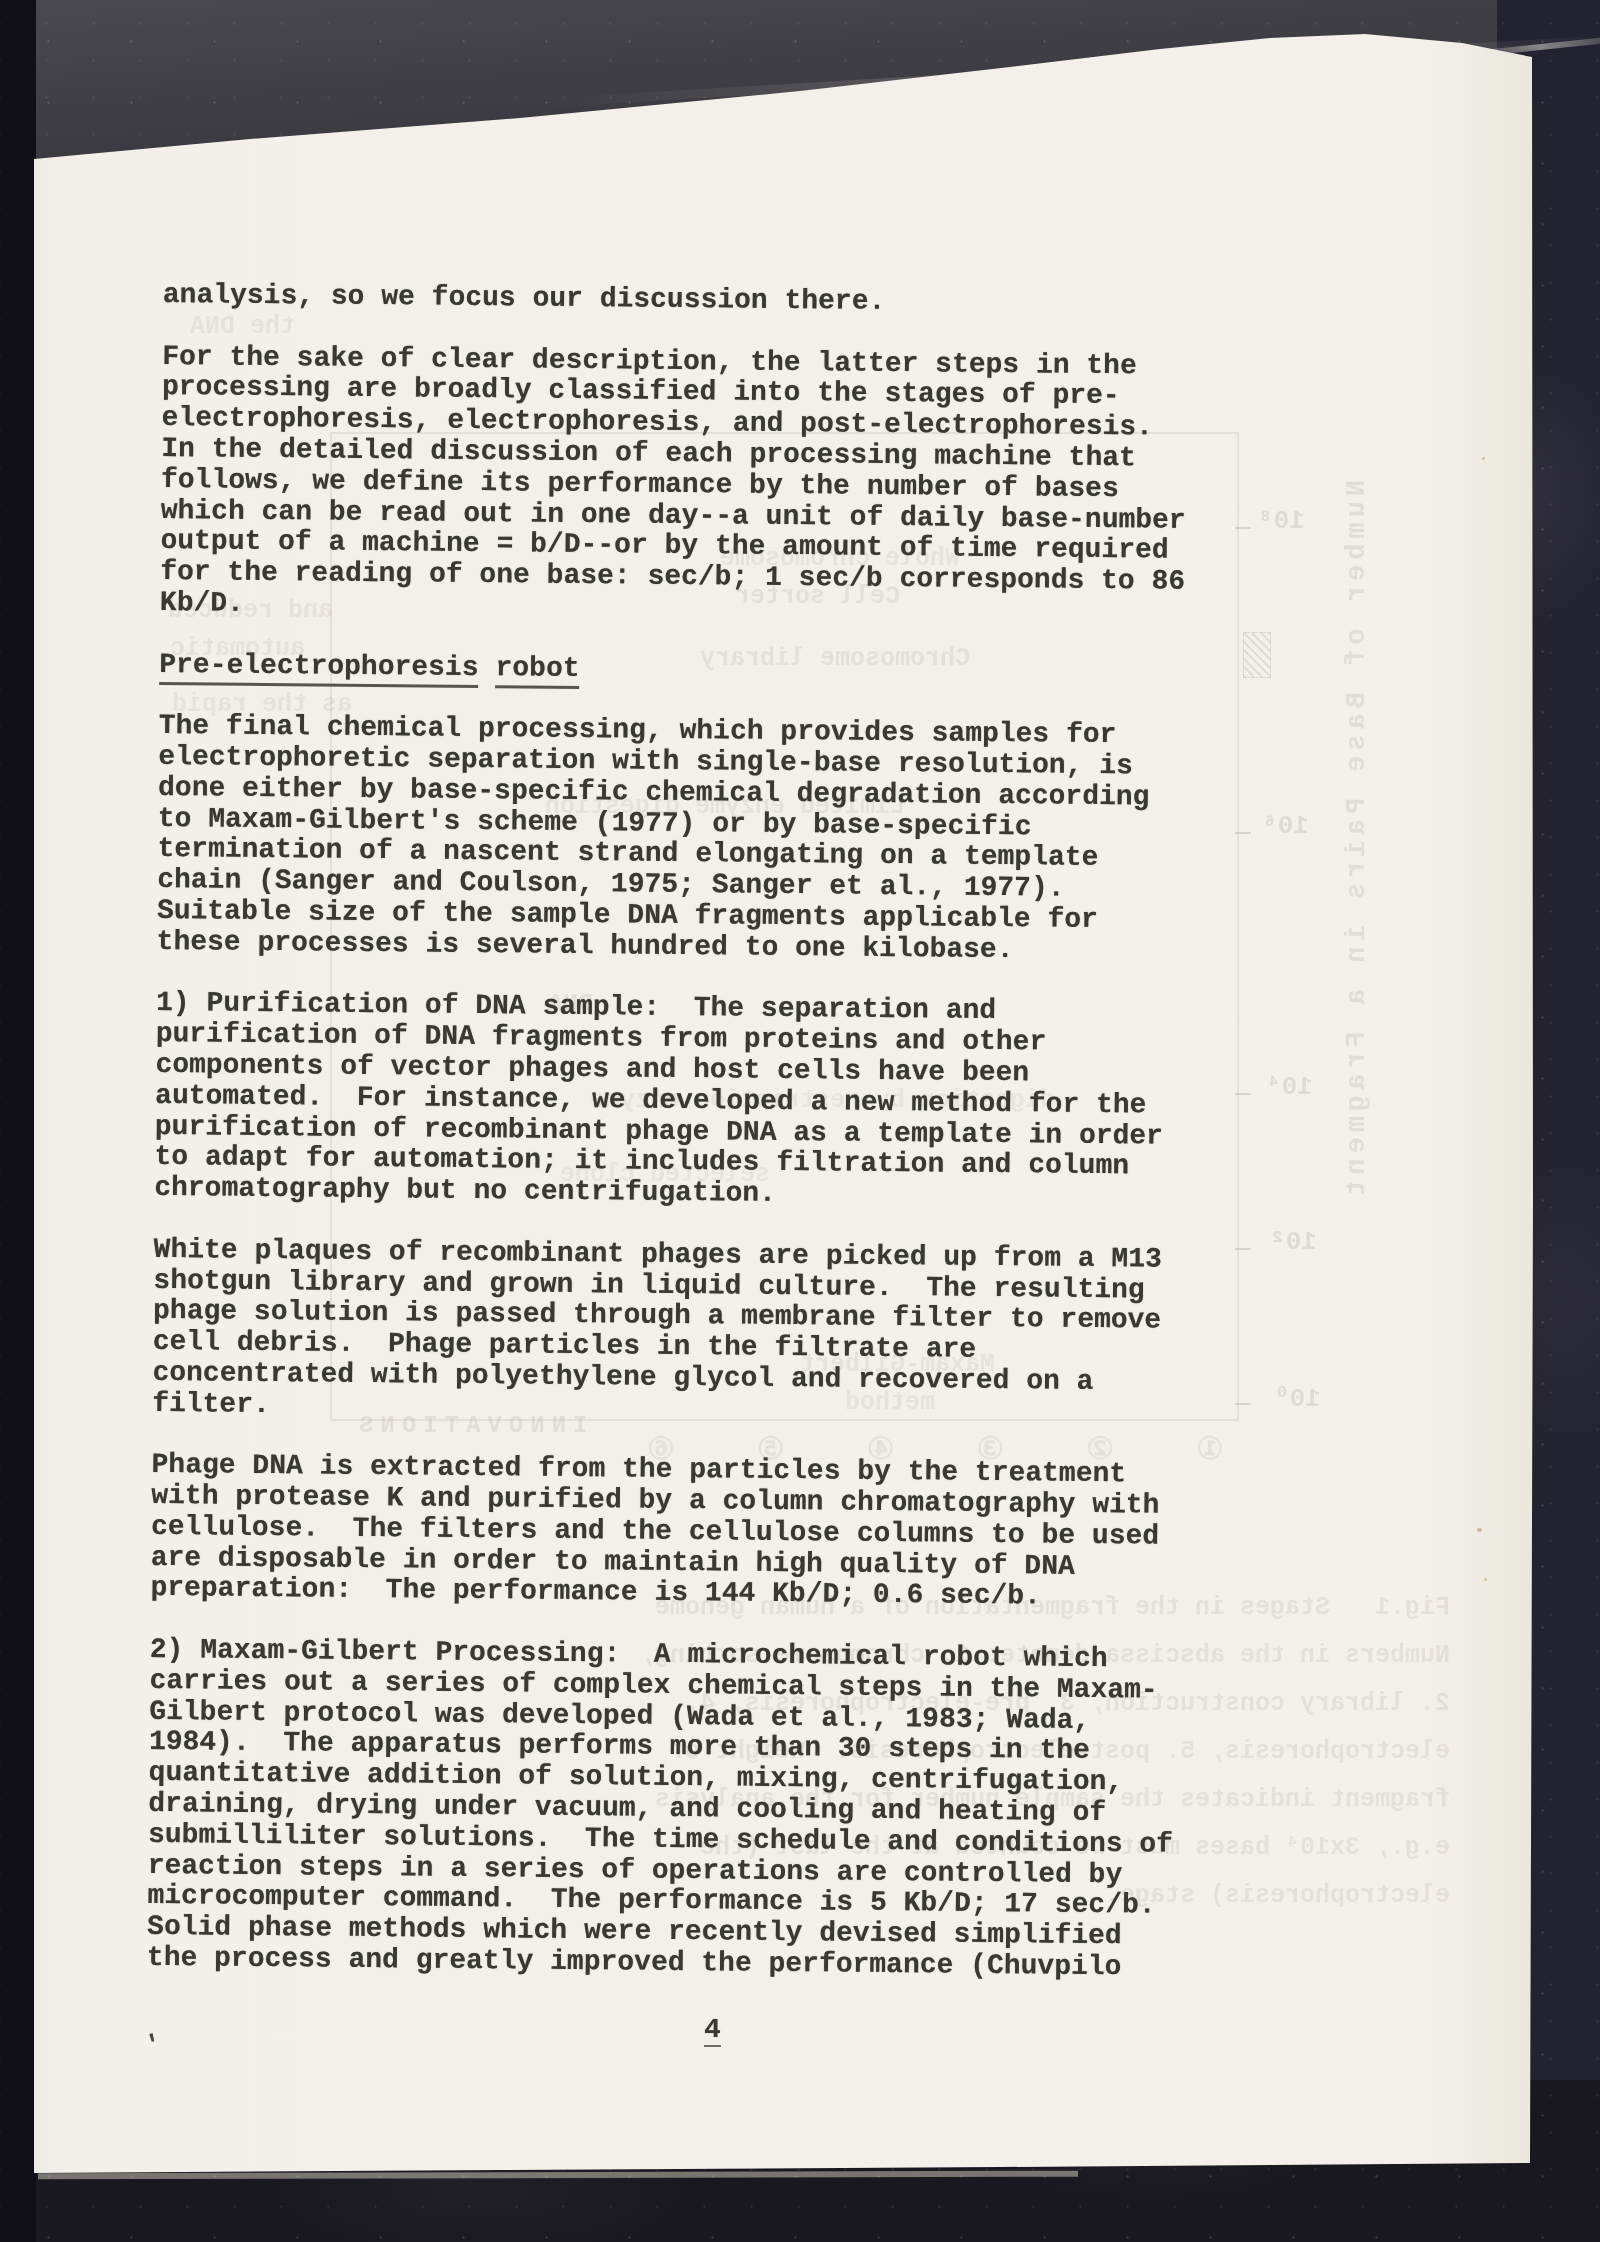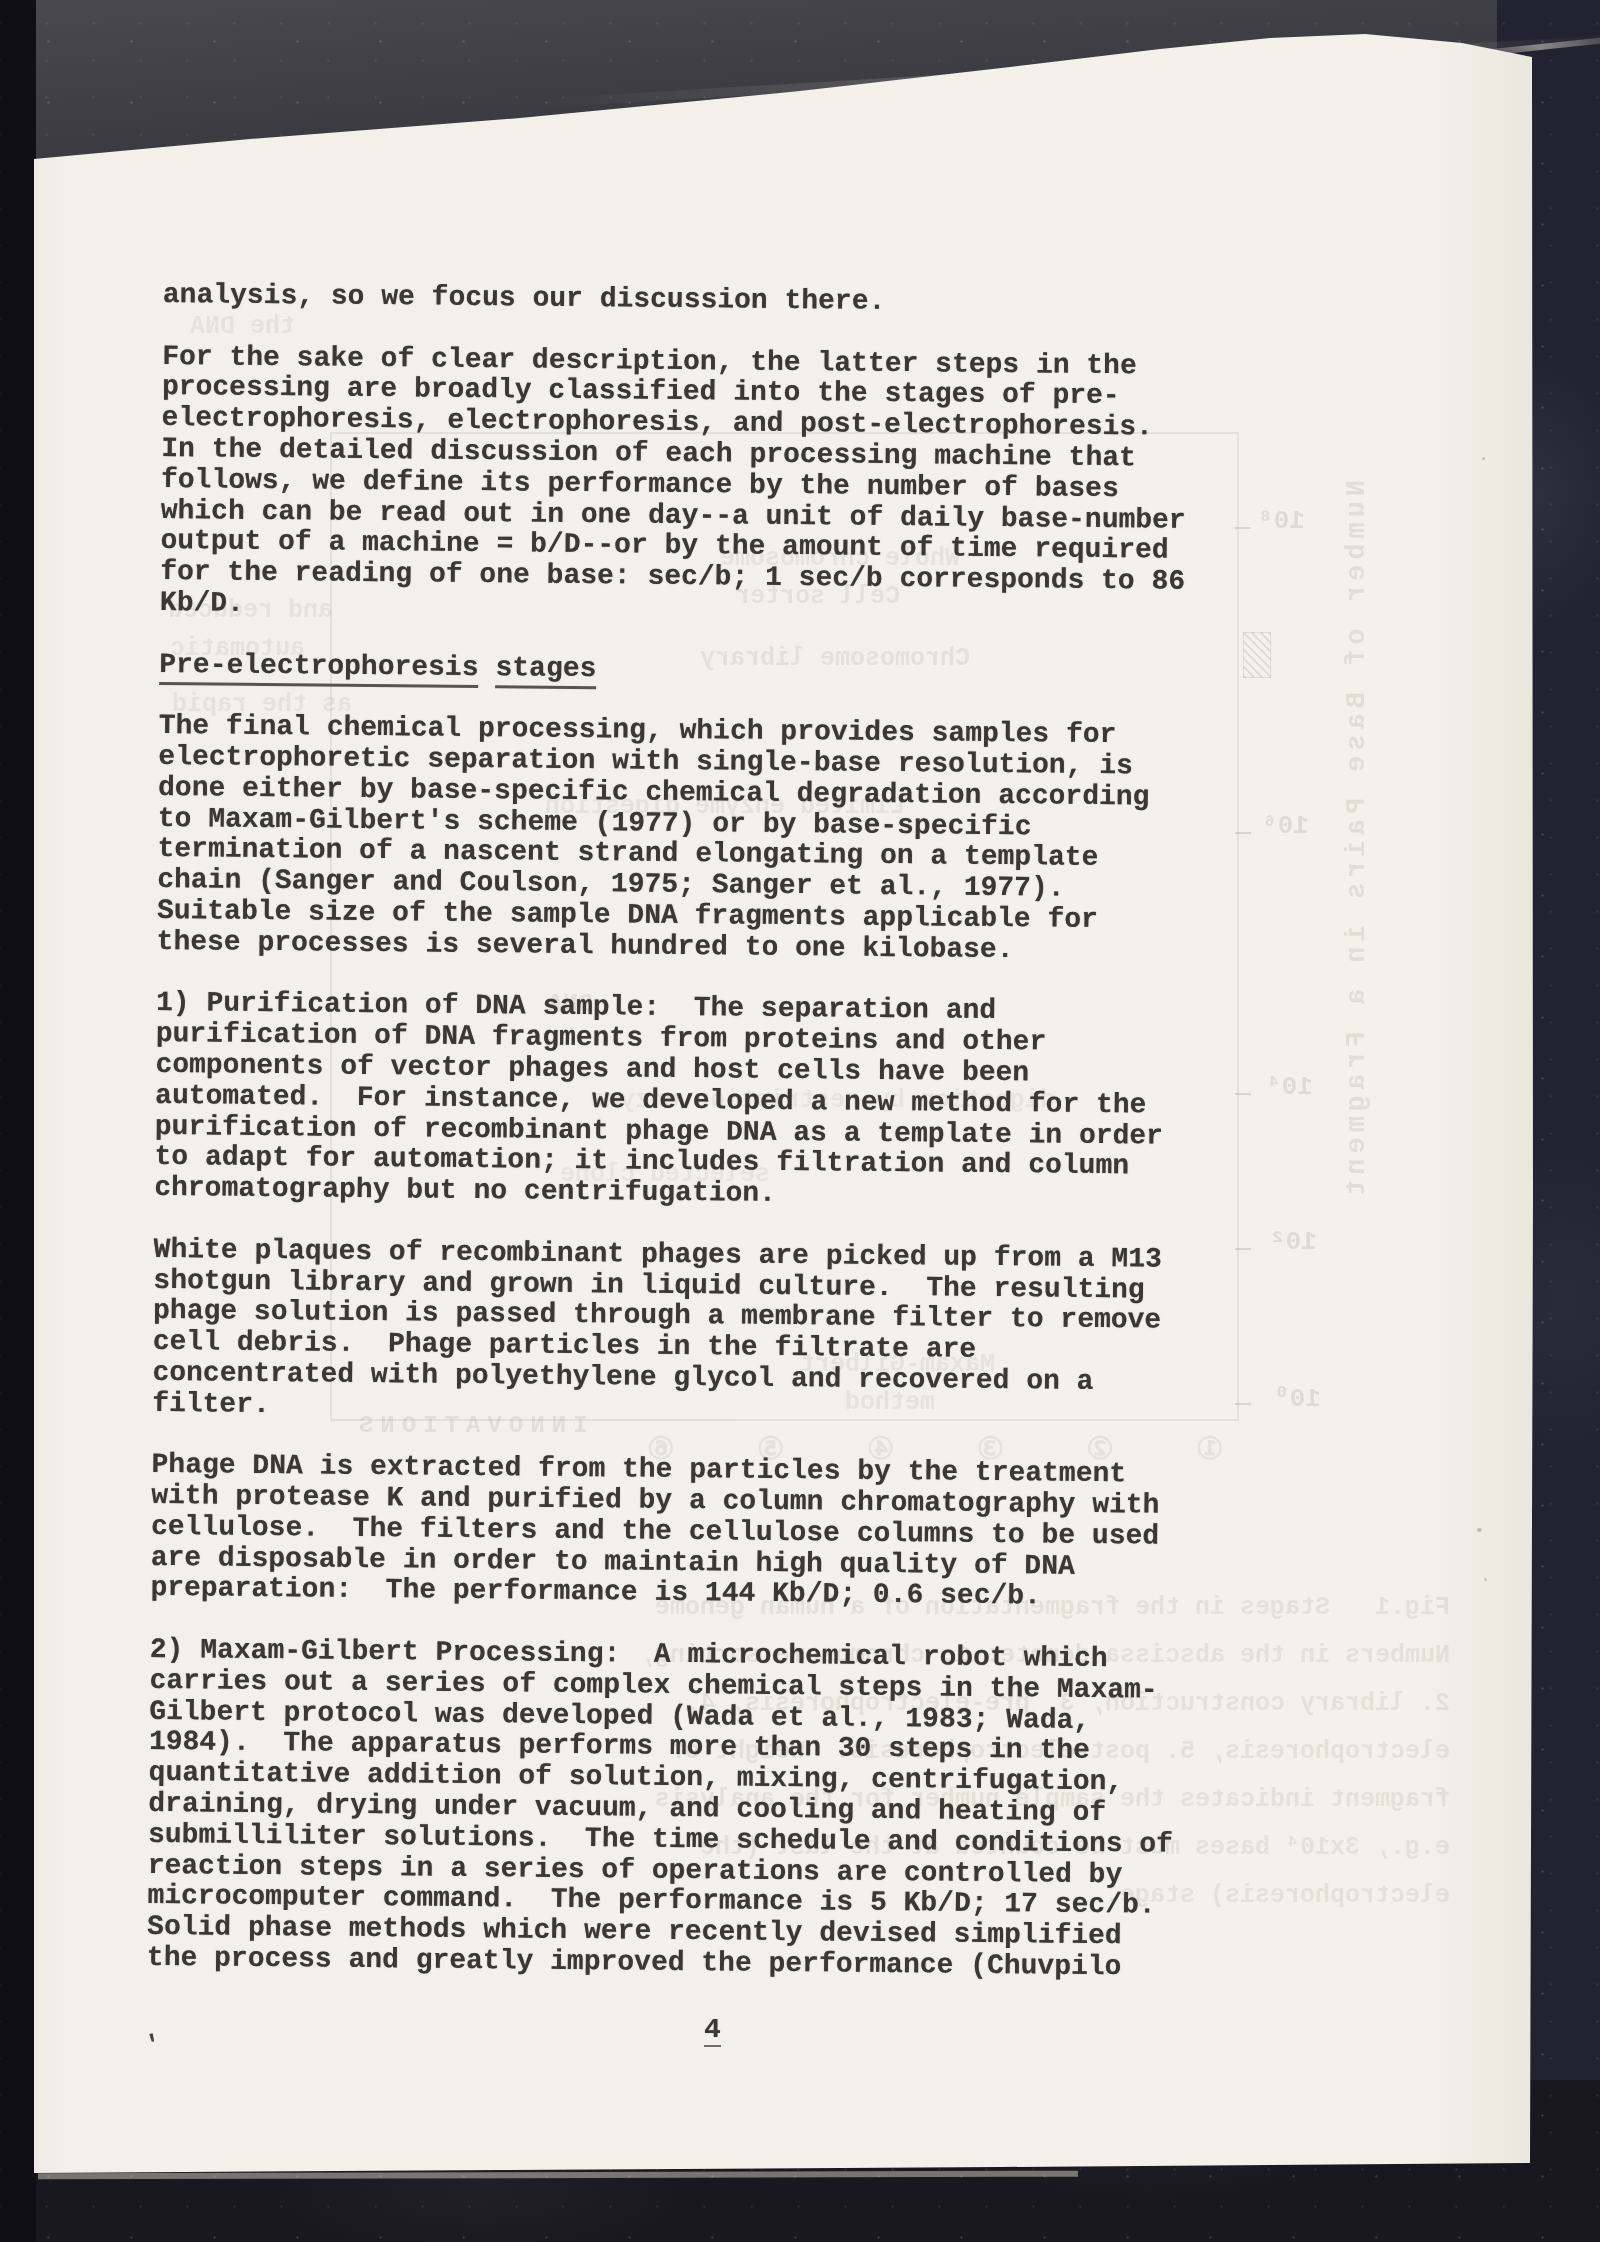--- a/index.html
+++ b/index.html
@@ -134,21 +134,21 @@
       <div class="block">analysis, so we focus our discussion there.</div>
       <div class="block">For the sake of clear description, the latter steps in the
 processing are broadly classified into the stages of pre-
 electrophoresis, electrophoresis, and post-electrophoresis.
 In the detailed discussion of each processing machine that
 follows, we define its performance by the number of bases
 which can be read out in one day--a unit of daily base-number
 output of a machine = b/D--or by the amount of time required
 for the reading of one base: sec/b; 1 sec/b corresponds to 86
 Kb/D.</div>
-      <div class="block heading"><span class="w1">Pre-electrophoresis</span><span class="w2">stages</span></div>
+      <div class="block heading"><span class="w1">Pre-electrophoresis</span><span class="w2">robot</span></div>
       <div class="block">The final chemical processing, which provides samples for
 electrophoretic separation with single-base resolution, is
 done either by base-specific chemical degradation according
 to Maxam-Gilbert's scheme (1977) or by base-specific
 termination of a nascent strand elongating on a template
 chain (Sanger and Coulson, 1975; Sanger et al., 1977).
 Suitable size of the sample DNA fragments applicable for
 these processes is several hundred to one kilobase.</div>
       <div class="block">1) Purification of DNA sample:  The separation and
 purification of DNA fragments from proteins and other

